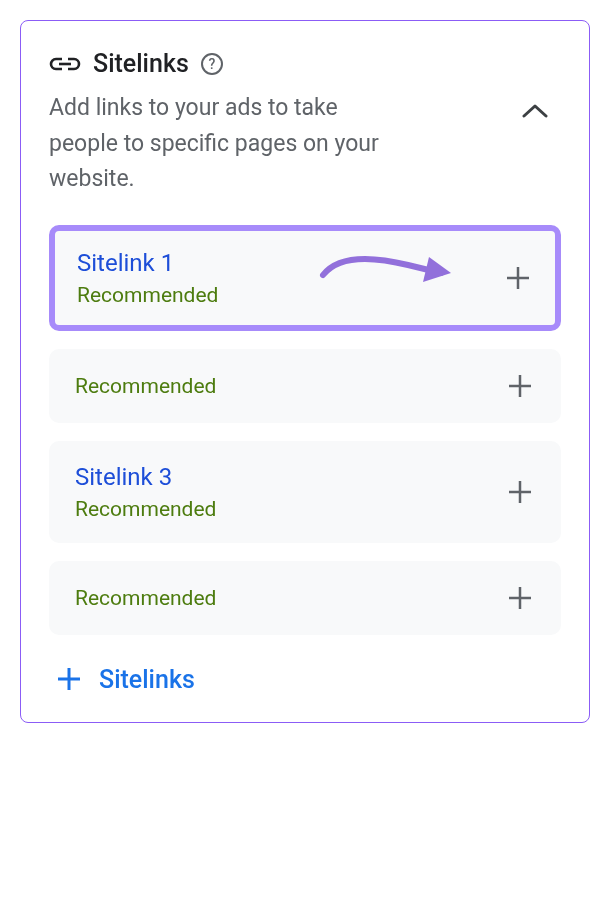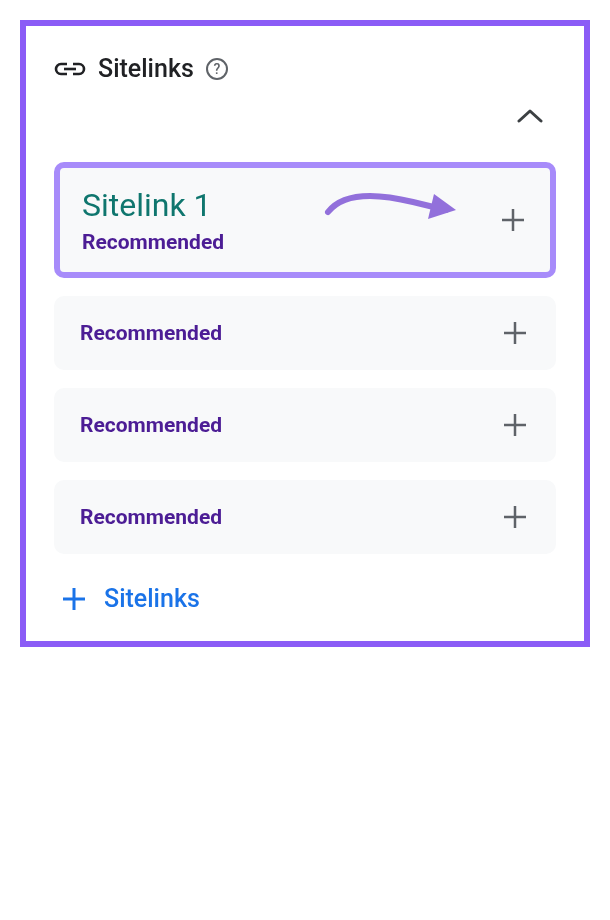--- a/index.html
+++ b/index.html
@@ -7,22 +7,22 @@
       padding: 0;
       box-sizing: border-box;
     }
     body {
       font-family: 'Google Sans', Roboto, Arial, sans-serif;
       background: #ffffff;
       padding: 20px;
       width: 610px;
     }
     .card {
-      border: 6px solid #8b5cf6;
-      border-radius: 0;
+      border: 1px solid #8b5cf6;
+      border-radius: 8px;
       padding: 28px;
       background: #ffffff;
     }
     .header {
       display: flex;
       align-items: flex-start;
       gap: 12px;
     }
     .header-left {
       flex: 1;
@@ -98,28 +98,28 @@
     .item.highlighted {
       border: 6px solid #a78bfa;
       padding: 18px 22px;
     }
     .item-text {
       display: flex;
       flex-direction: column;
       gap: 6px;
     }
     .item-title {
-      font-size: 32px;
-      color: #0f766e;
+      font-size: 24px;
+      color: #1d4ed8;
       font-weight: 400;
     }
     .item-subtitle {
       font-size: 21px;
-      color: #4c1d95;
-      font-weight: 700;
+      color: #4d7c0f;
+      font-weight: 400;
     }
     .plus-icon {
       width: 30px;
       height: 30px;
       display: flex;
       align-items: center;
       justify-content: center;
     }
     .plus-icon svg {
       width: 28px;
@@ -167,20 +167,21 @@
         <span class="link-icon">
           <svg viewBox="0 0 32 16" fill="none">
             <path d="M13 3 H7 C4 3 2 5.5 2 8 C2 10.5 4 13 7 13 H13" stroke="#202124" stroke-width="2.6" fill="none"></path>
             <path d="M19 3 H25 C28 3 30 5.5 30 8 C30 10.5 28 13 25 13 H19" stroke="#202124" stroke-width="2.6" fill="none"></path>
             <line x1="10" y1="8" x2="22" y2="8" stroke="#202124" stroke-width="2.6"></line>
           </svg>
         </span>
         <span class="title">Sitelinks</span>
         <span class="help-icon">?</span>
       </div>
+      <div class="description">Add links to your ads to take people to specific pages on your website.</div>
     </div>
     <span class="collapse-icon">
       <svg viewBox="0 0 26 16" fill="none">
         <path d="M2 13 L13 3 L24 13" stroke="#3c4043" stroke-width="3" stroke-linecap="round" stroke-linejoin="round"></path>
       </svg>
     </span>
   </div>
 
   <div class="items">
     <div class="item highlighted">
@@ -207,20 +208,21 @@
       <span class="plus-icon">
         <svg viewBox="0 0 28 28">
           <line x1="14" y1="3" x2="14" y2="25" stroke="#5f6368" stroke-width="2.5"></line>
           <line x1="3" y1="14" x2="25" y2="14" stroke="#5f6368" stroke-width="2.5"></line>
         </svg>
       </span>
     </div>
 
     <div class="item">
       <div class="item-text">
+        <span class="item-title">Sitelink 3</span>
         <span class="item-subtitle">Recommended</span>
       </div>
       <span class="plus-icon">
         <svg viewBox="0 0 28 28">
           <line x1="14" y1="3" x2="14" y2="25" stroke="#5f6368" stroke-width="2.5"></line>
           <line x1="3" y1="14" x2="25" y2="14" stroke="#5f6368" stroke-width="2.5"></line>
         </svg>
       </span>
     </div>
 

